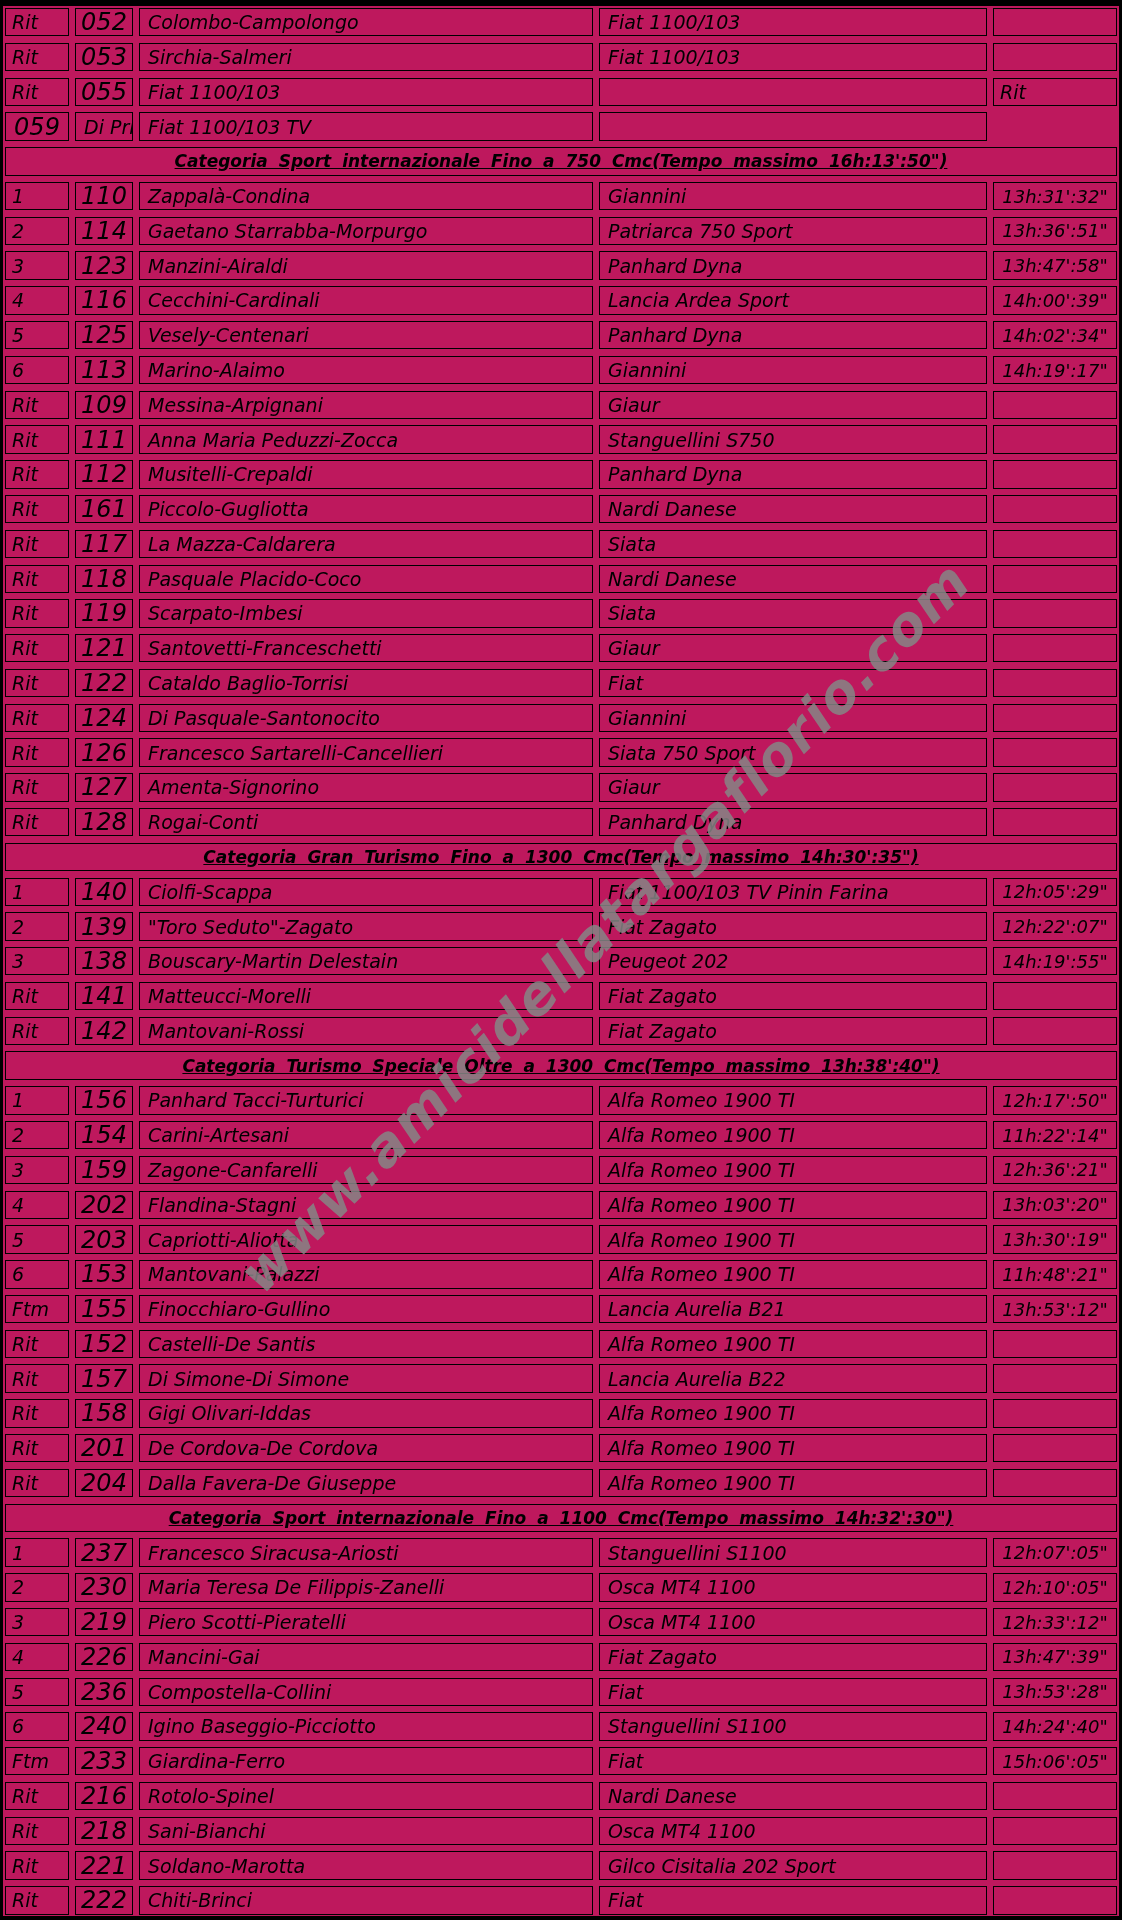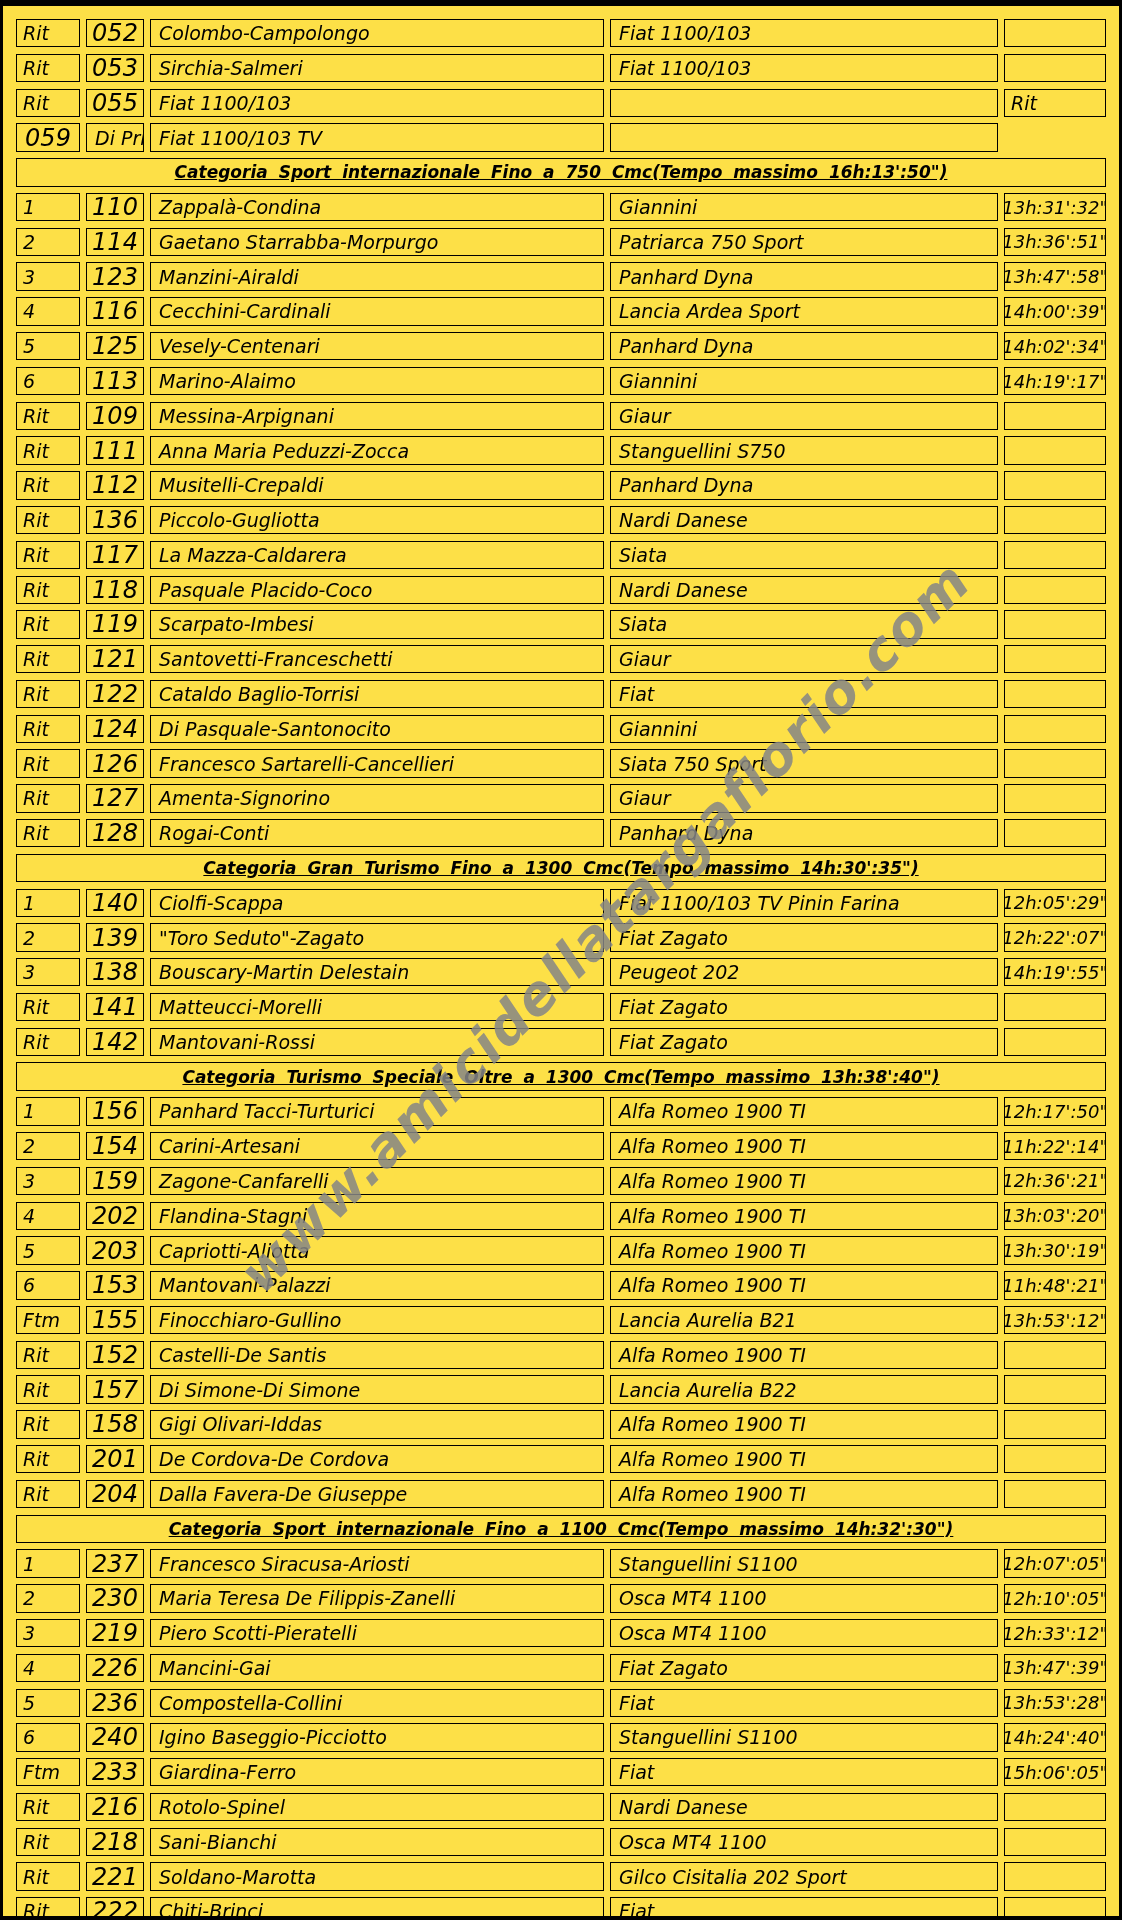--- a/index.html
+++ b/index.html
@@ -12,22 +12,22 @@
     overflow:hidden;
   }
   .frame{
     position:absolute;left:0;top:0;
     width:1122px;height:1920px;
     box-sizing:border-box;
     border-left:3px solid #000;
     border-right:3px solid #000;
     border-top:6px solid #000;
     border-bottom:4px solid #000;
-    padding:13px;
-    background:#fde047;
+    padding:2px;
+    background:#be185d;
   }
   .grid{
     display:grid;
     grid-template-columns:64px 58px 454px 388px auto;
     column-gap:6px;
     row-gap:6.4px;
     grid-auto-rows:28.4px;
   }
   .cell{
     border:1px solid #000;
@@ -132,21 +132,21 @@
       <div class="cell num">111</div>
       <div class="cell drivers">Anna Maria Peduzzi-Zocca</div>
       <div class="cell car">Stanguellini S750</div>
       <div class="cell time"></div>
       <div class="cell pos">Rit</div>
       <div class="cell num">112</div>
       <div class="cell drivers">Musitelli-Crepaldi</div>
       <div class="cell car">Panhard Dyna</div>
       <div class="cell time"></div>
       <div class="cell pos">Rit</div>
-      <div class="cell num">136</div>
+      <div class="cell num">161</div>
       <div class="cell drivers">Piccolo-Gugliotta</div>
       <div class="cell car">Nardi Danese</div>
       <div class="cell time"></div>
       <div class="cell pos">Rit</div>
       <div class="cell num">117</div>
       <div class="cell drivers">La Mazza-Caldarera</div>
       <div class="cell car">Siata</div>
       <div class="cell time"></div>
       <div class="cell pos">Rit</div>
       <div class="cell num">118</div>

